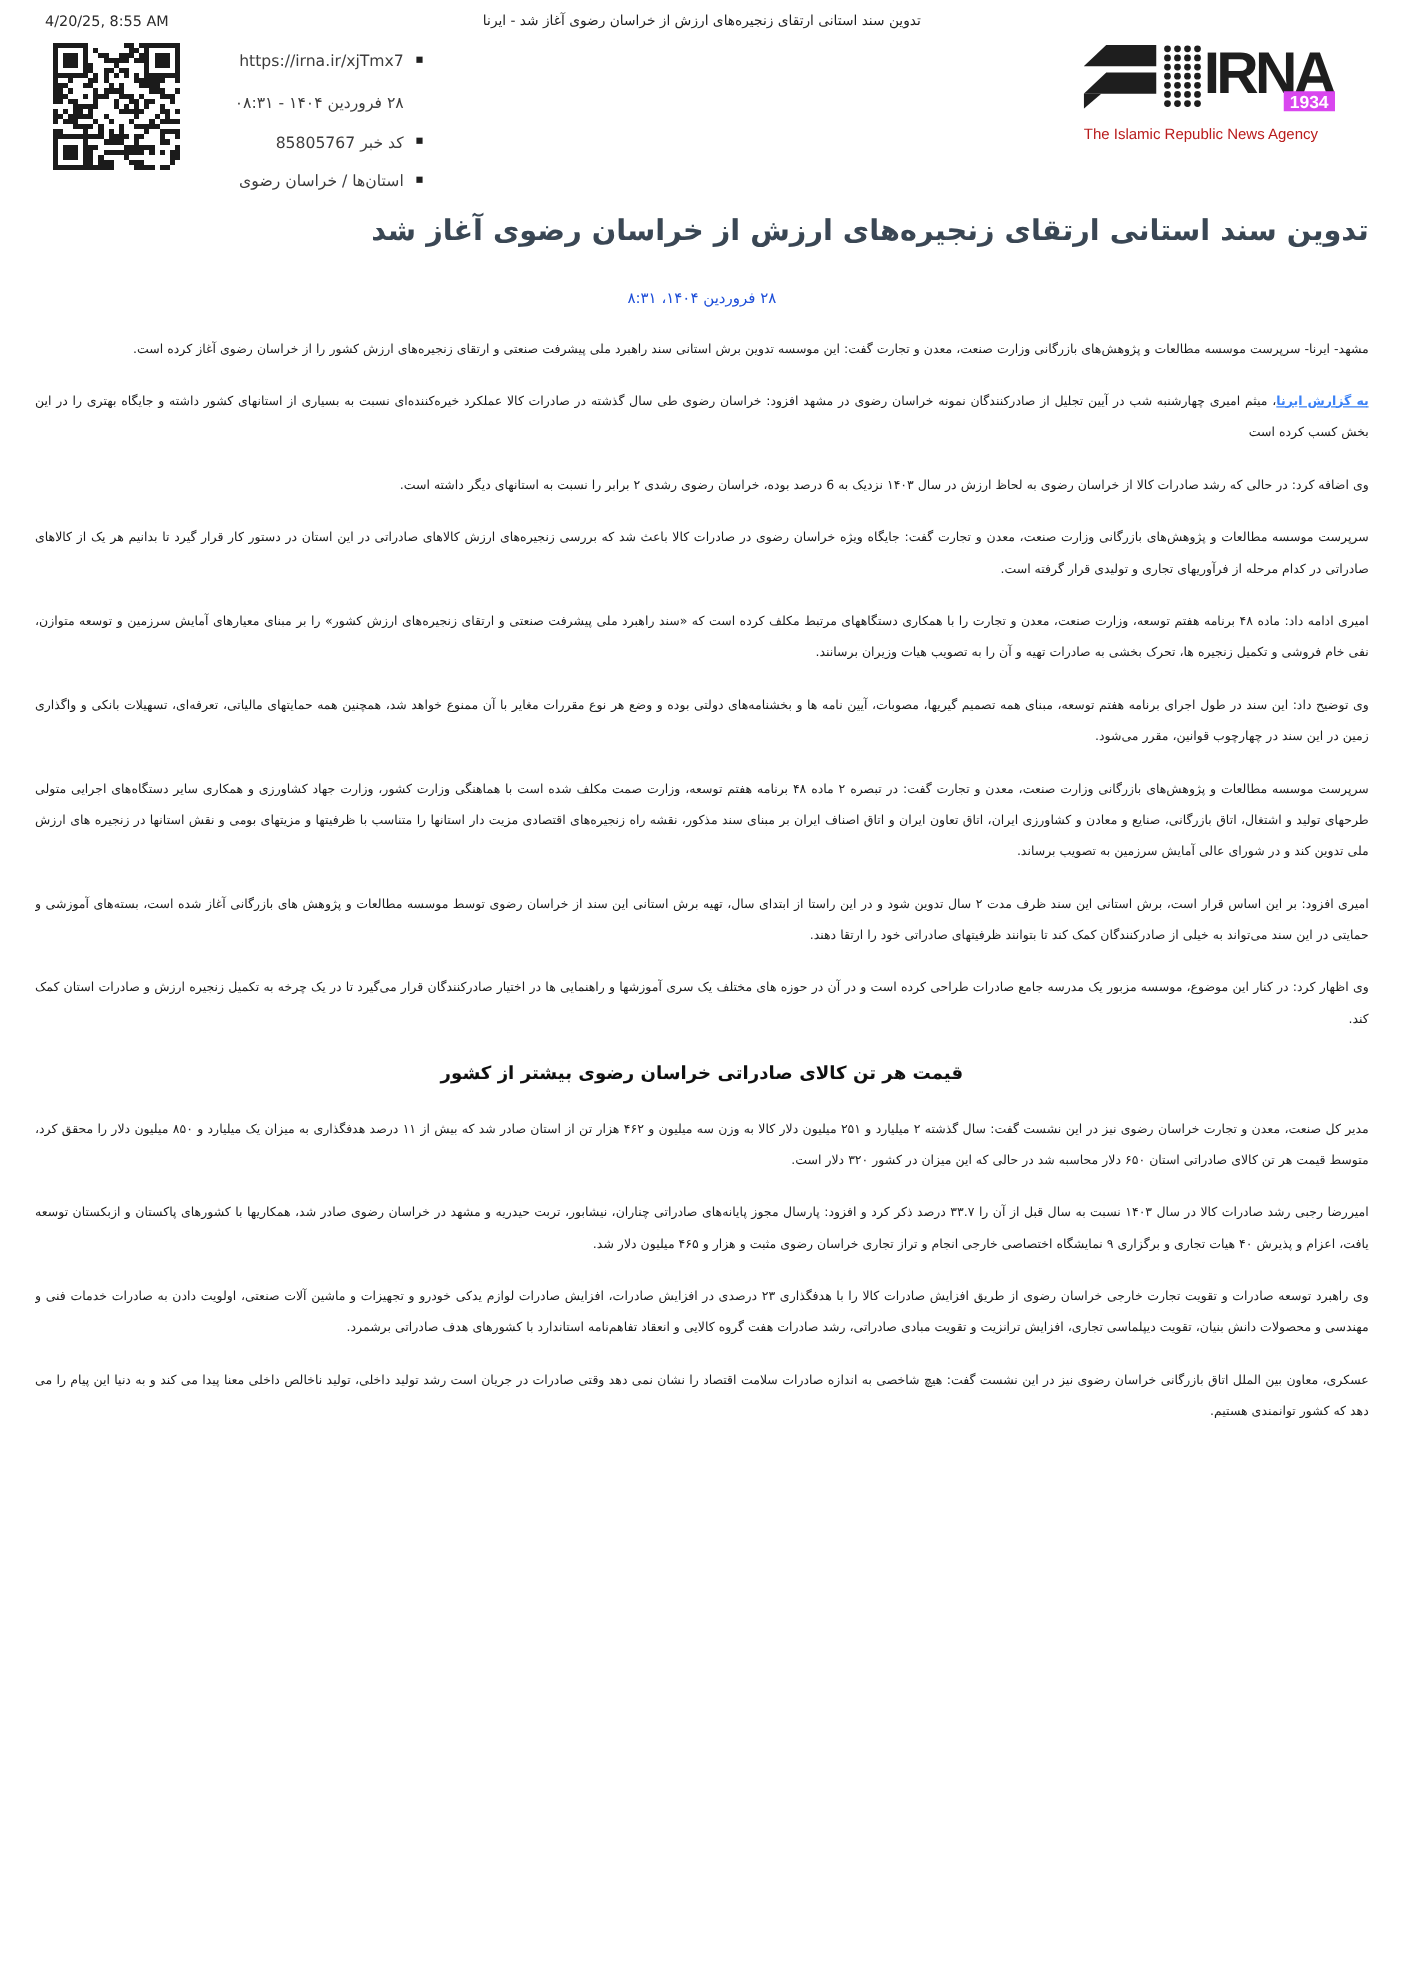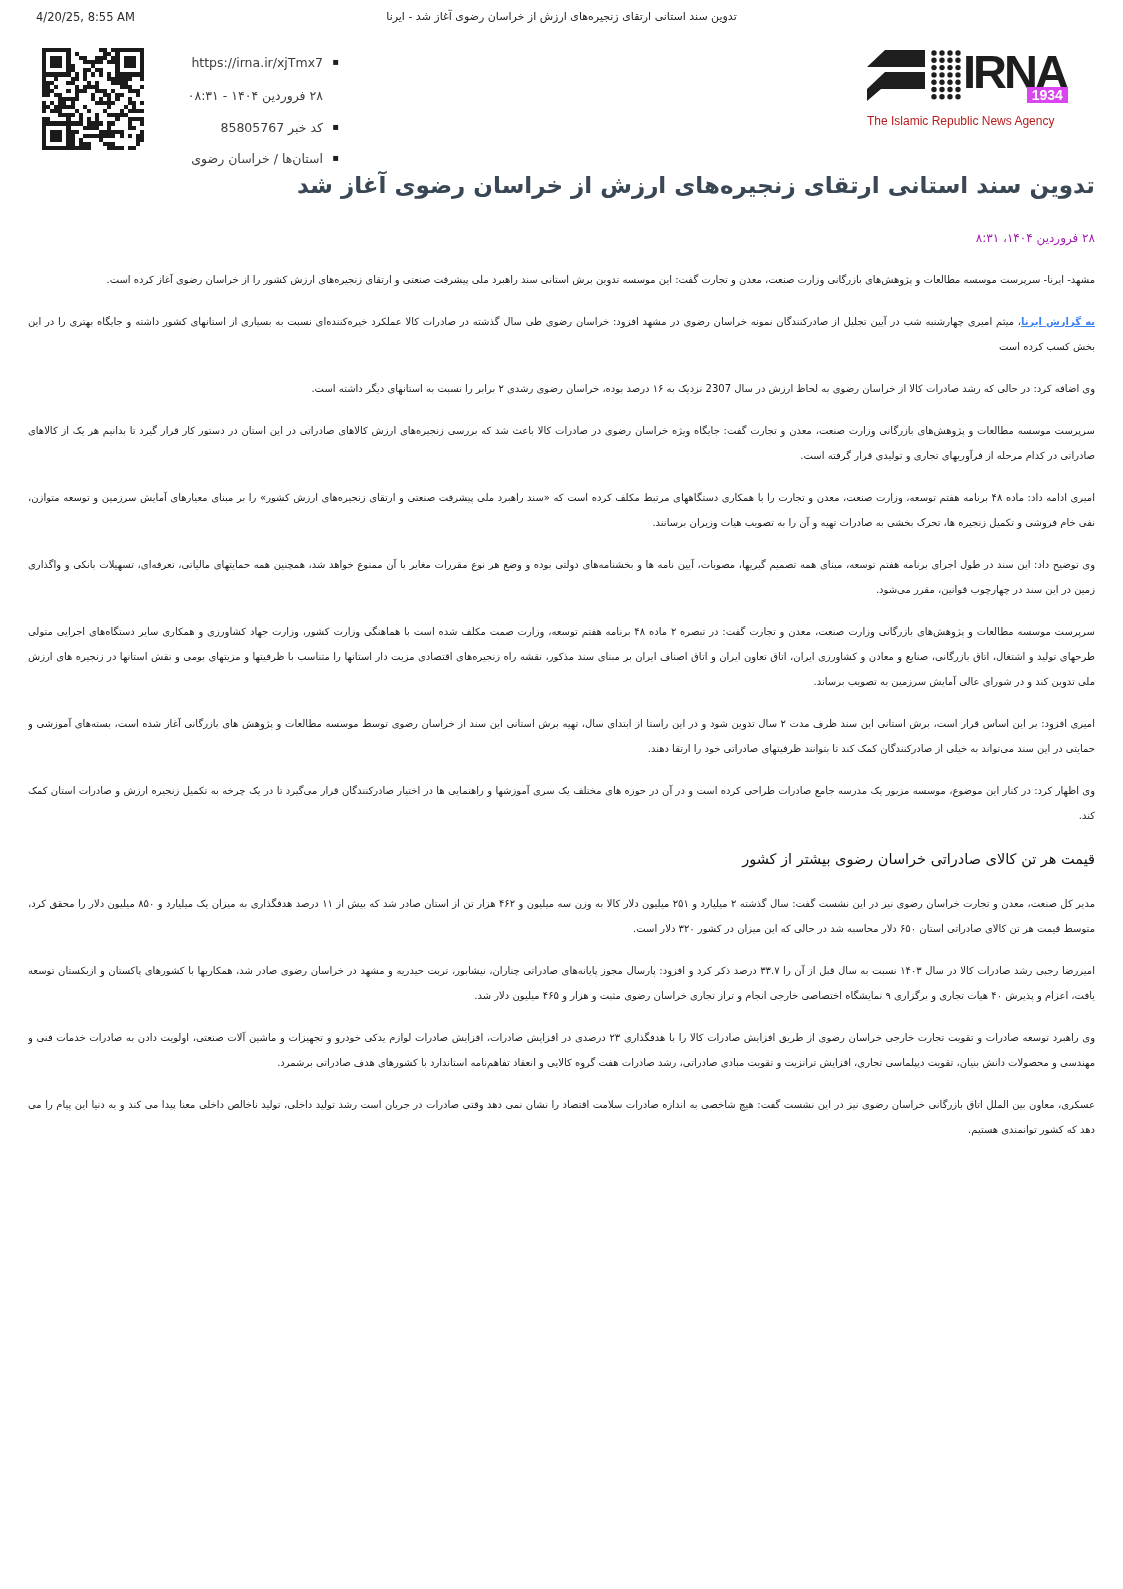--- a/index.html
+++ b/index.html
@@ -27,21 +27,20 @@
     transform: translateX(-50%);
     direction: rtl; white-space: nowrap;
     font-size: 11px; color: #1f1f1f;
   }
   
   .masthead {
     position: absolute;
     top: 34px; left: 42px; right: 56px;
     display: flex;
     align-items: flex-start;
-    margin-top: 14px;
   }
   .qr { width: 102px; height: 102px; flex: 0 0 auto; }
   .meta-list {
     direction: rtl;
     list-style: none;
     margin: 6px 16px 0 0;
     padding: 0;
     width: 195px;
     font-size: 12.5px;
     color: #3d3d3d;
@@ -105,38 +104,38 @@
     direction: rtl;
     text-align: right;
     font-size: 23px;
     font-weight: bold;
     color: #3a4754;
     margin: 0 0 28px 0;
     line-height: 1.5;
   }
   .article-date {
     direction: rtl;
-    text-align: right;
-    color: #a21caf;
+    text-align: center;
+    color: #1d4ed8;
     font-size: 12px;
     margin: 12px 0 22px 0;
   }
   .article-body p {
     direction: rtl;
     text-align: justify;
     font-size: 10px;
     line-height: 2.5;
     color: #1c1c1c;
     margin: 0 0 17px 0;
   }
   .article-body h2 {
     direction: rtl;
-    text-align: right;
+    text-align: center;
     font-size: 14.5px;
-    font-weight: normal;
+    font-weight: bold;
     color: #111111;
     margin: 3px 0 17px 0;
     line-height: 2;
   }
   a.report-link {
     color: #3b82f6;
     font-weight: bold;
     text-decoration: underline;
     cursor: pointer;
   }
@@ -549,21 +548,21 @@
       <div class="logo-tagline">The Islamic Republic News Agency</div>
     </div>
   </div>
 
   <div class="content">
     <h1 class="headline">تدوین سند استانی ارتقای زنجیره‌های ارزش از خراسان رضوی آغاز شد</h1>
     <div class="article-date">۲۸ فروردین ۱۴۰۴، ۸:۳۱</div>
     <div class="article-body">
         <p>مشهد- ایرنا- سرپرست موسسه مطالعات و پژوهش‌های بازرگانی وزارت صنعت، معدن و تجارت گفت: این موسسه تدوین برش استانی سند راهبرد ملی پیشرفت صنعتی و ارتقای زنجیره‌های ارزش کشور را از خراسان رضوی آغاز کرده است.</p>
         <p><a class="report-link">به گزارش ایرنا</a>، میثم امیری چهارشنبه شب در آیین تجلیل از صادرکنندگان نمونه خراسان رضوی در مشهد افزود: خراسان رضوی طی سال گذشته در صادرات کالا عملکرد خیره‌کننده‌ای نسبت به بسیاری از استانهای کشور داشته و جایگاه بهتری را در این بخش کسب کرده است</p>
-        <p>وی اضافه کرد: در حالی که رشد صادرات کالا از خراسان رضوی به لحاظ ارزش در سال 2307 نزدیک به ۱۶ درصد بوده، خراسان رضوی رشدی ۲ برابر را نسبت به استانهای دیگر داشته است.</p>
+        <p>وی اضافه کرد: در حالی که رشد صادرات کالا از خراسان رضوی به لحاظ ارزش در سال ۱۴۰۳ نزدیک به 6 درصد بوده، خراسان رضوی رشدی ۲ برابر را نسبت به استانهای دیگر داشته است.</p>
         <p>سرپرست موسسه مطالعات و پژوهش‌های بازرگانی وزارت صنعت، معدن و تجارت گفت: جایگاه ویژه خراسان رضوی در صادرات کالا باعث شد که بررسی زنجیره‌های ارزش کالاهای صادراتی در این استان در دستور کار قرار گیرد تا بدانیم هر یک از کالاهای صادراتی در کدام مرحله از فرآوریهای تجاری و تولیدی قرار گرفته است.</p>
         <p>امیری ادامه داد: ماده ۴۸ برنامه هفتم توسعه، وزارت صنعت، معدن و تجارت را با همکاری دستگاههای مرتبط مکلف کرده است که «سند راهبرد ملی پیشرفت صنعتی و ارتقای زنجیره‌های ارزش کشور» را بر مبنای معیارهای آمایش سرزمین و توسعه متوازن، نفی خام فروشی و تکمیل زنجیره ها، تحرک بخشی به صادرات تهیه و آن را به تصویب هیات وزیران برسانند.</p>
         <p>وی توضیح داد: این سند در طول اجرای برنامه هفتم توسعه، مبنای همه تصمیم گیریها، مصوبات، آیین نامه ها و بخشنامه‌های دولتی بوده و وضع هر نوع مقررات مغایر با آن ممنوع خواهد شد، همچنین همه حمایتهای مالیاتی، تعرفه‌ای، تسهیلات بانکی و واگذاری زمین در این سند در چهارچوب قوانین، مقرر می‌شود.</p>
         <p>سرپرست موسسه مطالعات و پژوهش‌های بازرگانی وزارت صنعت، معدن و تجارت گفت: در تبصره ۲ ماده ۴۸ برنامه هفتم توسعه، وزارت صمت مکلف شده است با هماهنگی وزارت کشور، وزارت جهاد کشاورزی و همکاری سایر دستگاه‌های اجرایی متولی طرحهای تولید و اشتغال، اتاق بازرگانی، صنایع و معادن و کشاورزی ایران، اتاق تعاون ایران و اتاق اصناف ایران بر مبنای سند مذکور، نقشه راه زنجیره‌های اقتصادی مزیت دار استانها را متناسب با ظرفیتها و مزیتهای بومی و نقش استانها در زنجیره های ارزش ملی تدوین کند و در شورای عالی آمایش سرزمین به تصویب برساند.</p>
         <p>امیری افزود: بر این اساس قرار است، برش استانی این سند ظرف مدت ۲ سال تدوین شود و در این راستا از ابتدای سال، تهیه برش استانی این سند از خراسان رضوی توسط موسسه مطالعات و پژوهش های بازرگانی آغاز شده است، بسته‌های آموزشی و حمایتی در این سند می‌تواند به خیلی از صادرکنندگان کمک کند تا بتوانند ظرفیتهای صادراتی خود را ارتقا دهند.</p>
         <p>وی اظهار کرد: در کنار این موضوع، موسسه مزبور یک مدرسه جامع صادرات طراحی کرده است و در آن در حوزه های مختلف یک سری آموزشها و راهنمایی ها در اختیار صادرکنندگان قرار می‌گیرد تا در یک چرخه به تکمیل زنجیره ارزش و صادرات استان کمک کند.</p>
         <h2>قیمت هر تن کالای صادراتی خراسان رضوی بیشتر از کشور</h2>
         <p>مدیر کل صنعت، معدن و تجارت خراسان رضوی نیز در این نشست گفت: سال گذشته ۲ میلیارد و ۲۵۱ میلیون دلار کالا به وزن سه میلیون و ۴۶۲ هزار تن از استان صادر شد که بیش از ۱۱ درصد هدفگذاری به میزان یک میلیارد و ۸۵۰ میلیون دلار را محقق کرد، متوسط قیمت هر تن کالای صادراتی استان ۶۵۰ دلار محاسبه شد در حالی که این میزان در کشور ۳۲۰ دلار است.</p>
         <p>امیررضا رجبی رشد صادرات کالا در سال ۱۴۰۳ نسبت به سال قبل از آن را ۳۳.۷ درصد ذکر کرد و افزود: پارسال مجوز پایانه‌های صادراتی چناران، نیشابور، تربت حیدریه و مشهد در خراسان رضوی صادر شد، همکاریها با کشورهای پاکستان و ازبکستان توسعه یافت، اعزام و پذیرش ۴۰ هیات تجاری و برگزاری ۹ نمایشگاه اختصاصی خارجی انجام و تراز تجاری خراسان رضوی مثبت و هزار و ۴۶۵ میلیون دلار شد.</p>
         <p>وی راهبرد توسعه صادرات و تقویت تجارت خارجی خراسان رضوی از طریق افزایش صادرات کالا را با هدفگذاری ۲۳ درصدی در افزایش صادرات، افزایش صادرات لوازم یدکی خودرو و تجهیزات و ماشین آلات صنعتی، اولویت دادن به صادرات خدمات فنی و مهندسی و محصولات دانش بنیان، تقویت دیپلماسی تجاری، افزایش ترانزیت و تقویت مبادی صادراتی، رشد صادرات هفت گروه کالایی و انعقاد تفاهم‌نامه استاندارد با کشورهای هدف صادراتی برشمرد.</p>

